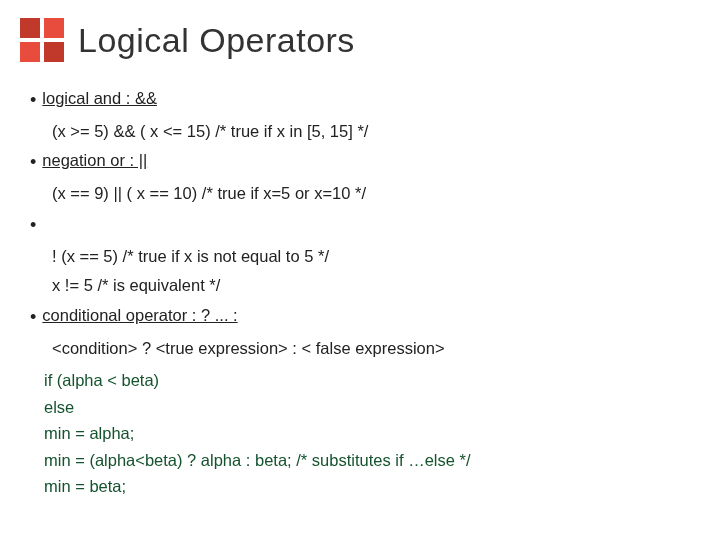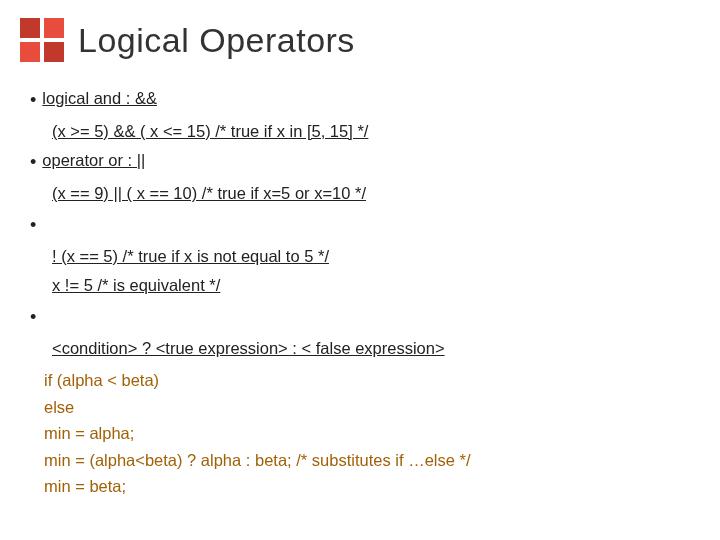--- a/index.html
+++ b/index.html
@@ -104,30 +104,29 @@
     }
 
     .bullet-text {
       flex: 1;
       text-decoration: underline;
     }
 
     .indented {
       padding-left: 22px;
       margin-bottom: 4px;
-      text-decoration: underline;
     }
 
     .bottom-code {
       padding-left: 14px;
       margin-top: 6px;
       line-height: 1.6;
       font-family: Arial, sans-serif;
       font-size: 16.5px;
-      color: #a16207;
+      color: #14532d;
     }
   </style>
 </head>
 <body>
 
 <div class="slide">
   <div class="header">
     <div class="logo-icon">
       <div class="top-left"></div>
       <div class="top-right"></div>
@@ -142,32 +141,33 @@
     <div class="bullet-item">
       <span class="bullet">•</span>
       <span class="bullet-text">
         <span>logical and : &amp;&amp;</span>
       </span>
     </div>
     <div class="indented">(x &gt;= 5) &amp;&amp; ( x &lt;= 15)   /* true if x in [5, 15] */</div>
 
     <div class="bullet-item">
       <span class="bullet">•</span>
-      <span class="bullet-text">operator or : ||</span>
+      <span class="bullet-text">negation or : ||</span>
     </div>
     <div class="indented">(x == 9) || ( x == 10)   /* true if x=5 or x=10 */</div>
 
     <div class="bullet-item">
       <span class="bullet">•</span>
     </div>
     <div class="indented">! (x == 5)              /* true if x is not equal to 5  */</div>
     <div class="indented"> x != 5                 /* is equivalent */</div>
 
     <div class="bullet-item">
       <span class="bullet">•</span>
+      <span class="bullet-text">conditional operator : ? ... :</span>
     </div>
     <div class="indented">  &lt;condition&gt; ? &lt;true expression&gt; : &lt; false expression&gt;</div>
 
     <div class="bottom-code">
       <div>if (alpha &lt; beta)</div>
       <div>else</div>
       <div>min = alpha;</div>
       <div>min = (alpha&lt;beta) ? alpha : beta;  /* substitutes if …else */</div>
       <div>min = beta;</div>
     </div>

